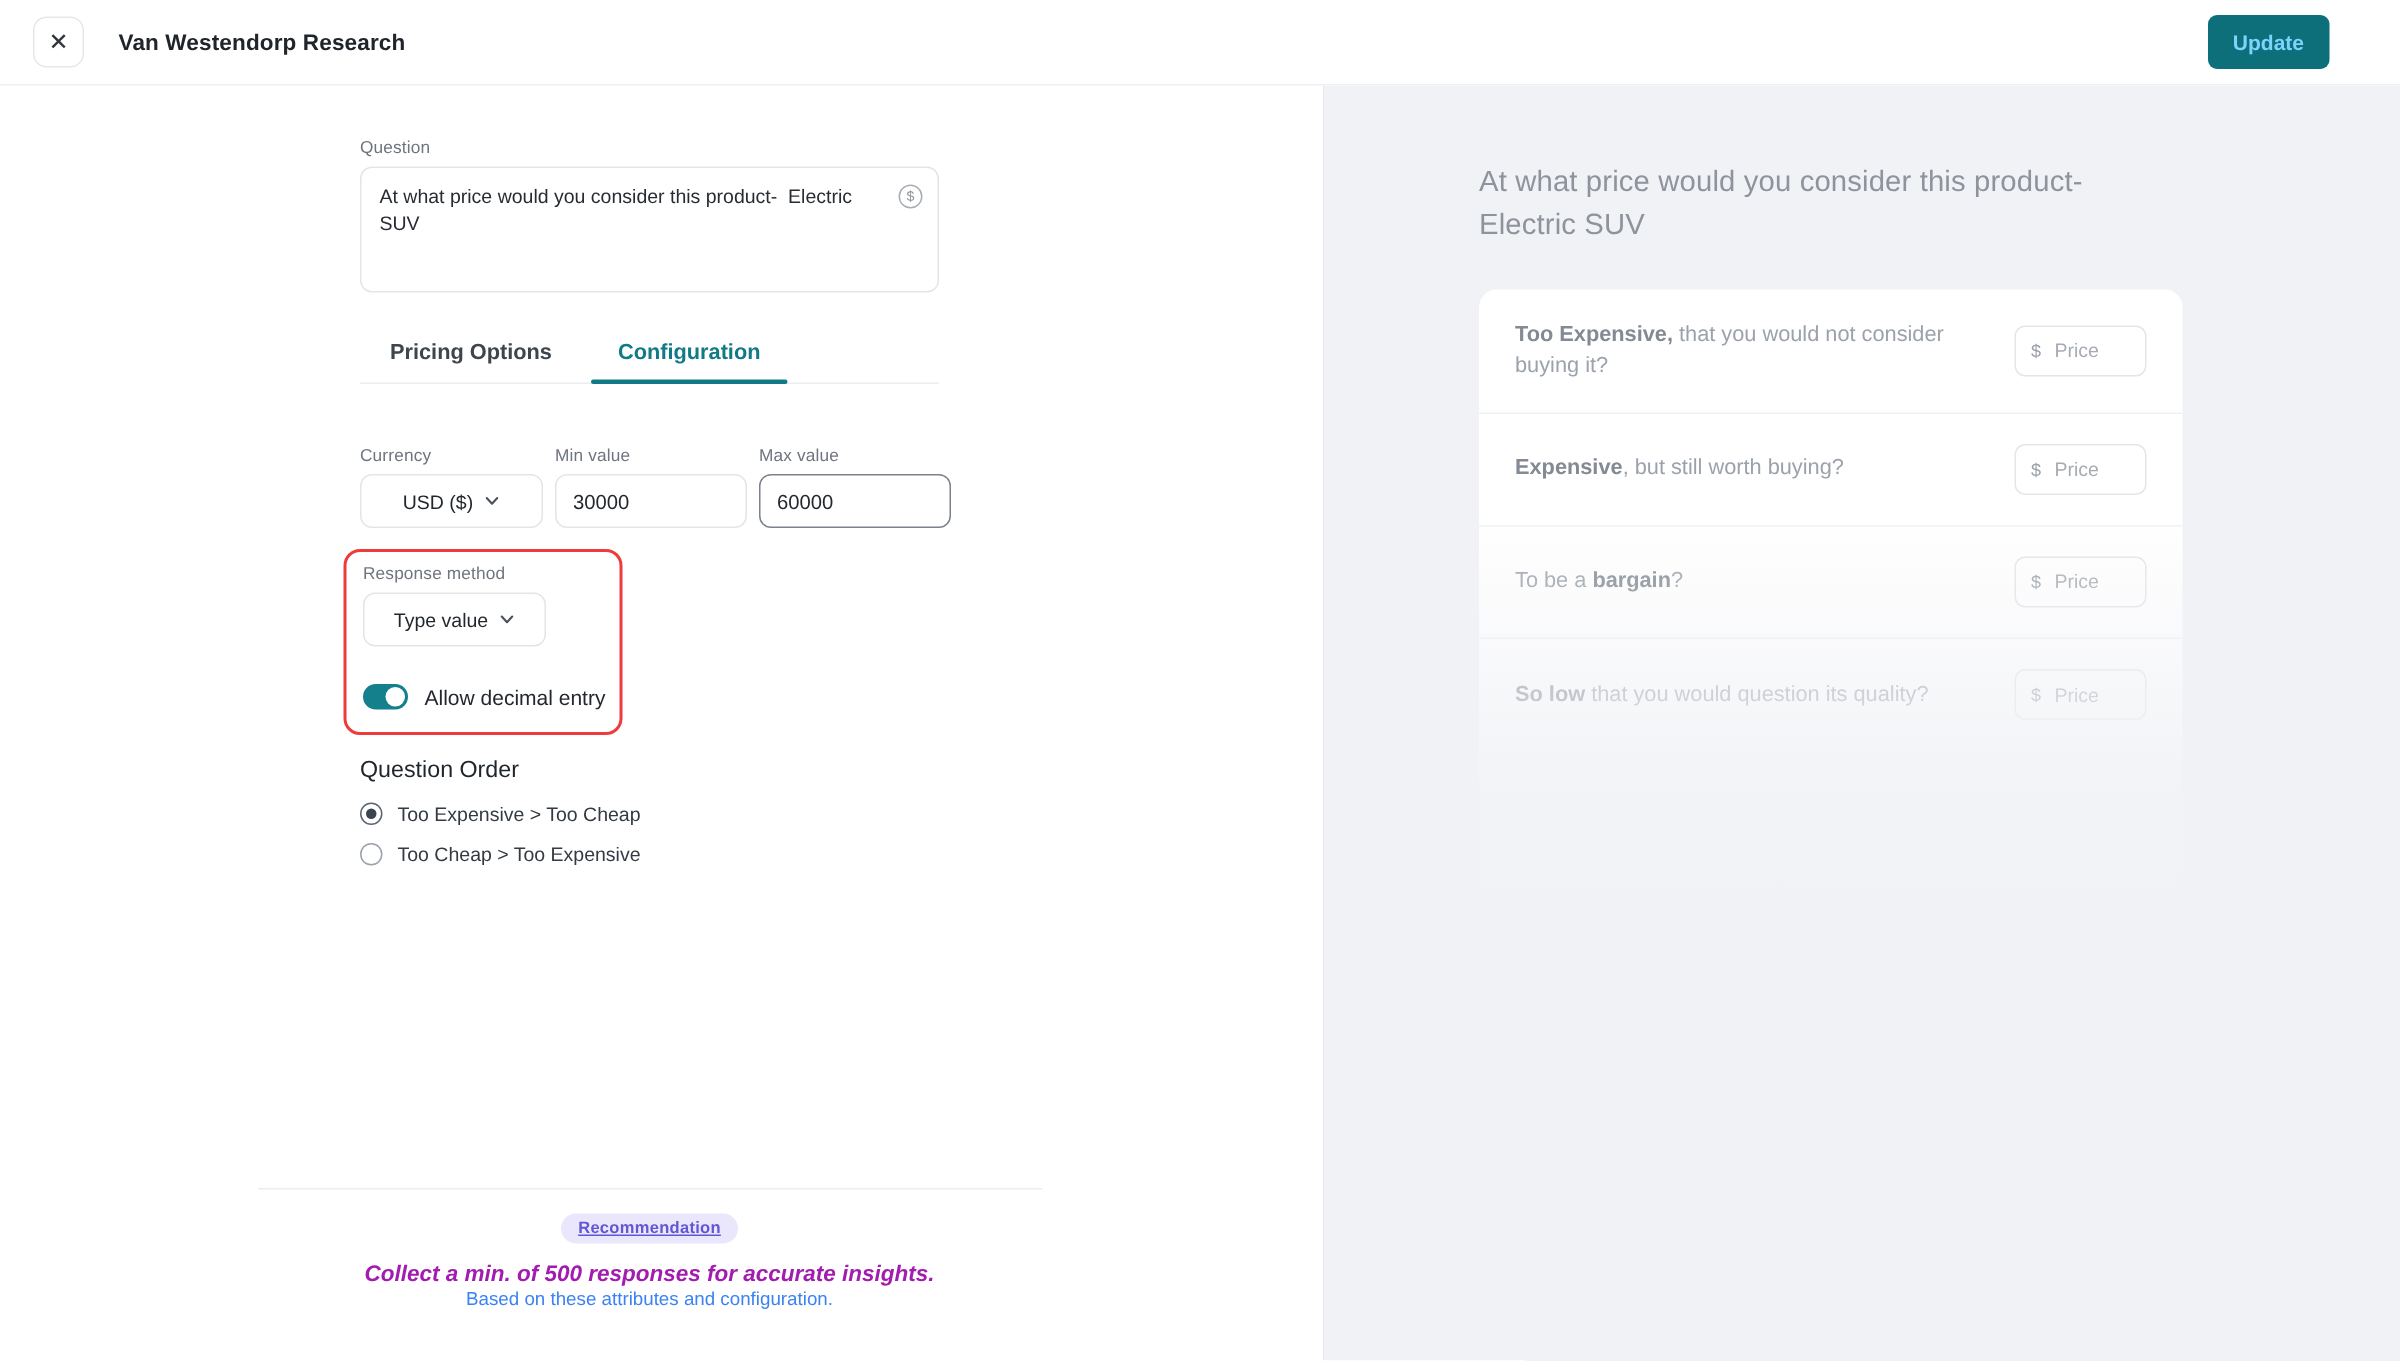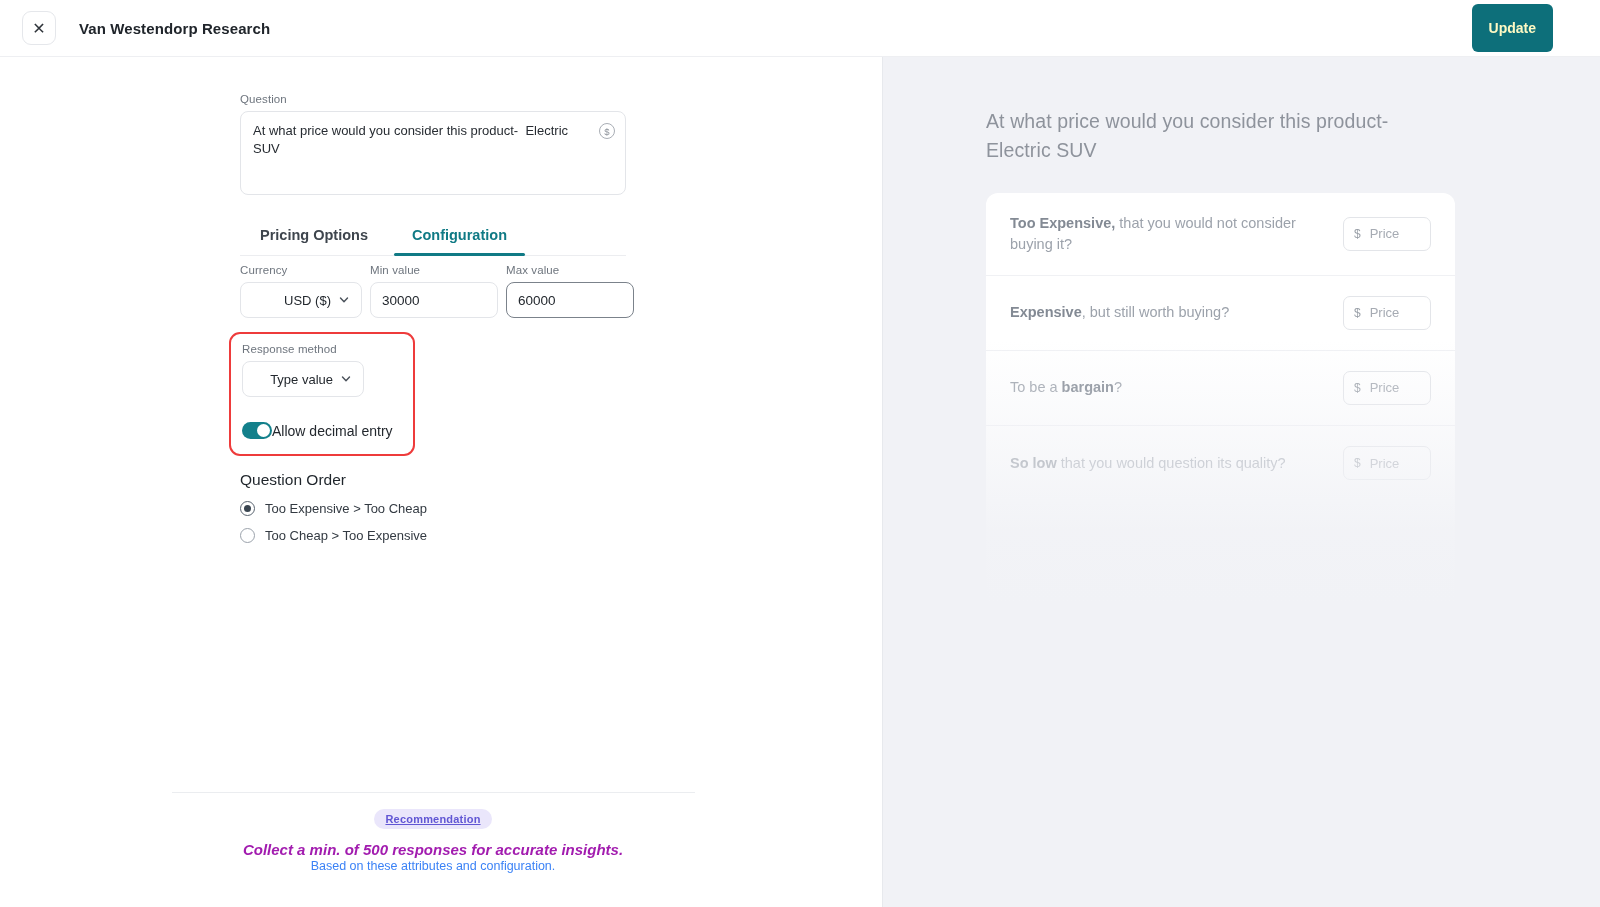--- a/index.html
+++ b/index.html
@@ -3,49 +3,49 @@
 <meta charset="utf-8">
 <style>
   * { margin:0; padding:0; box-sizing:border-box; }
   html,body { width:1600px; height:907px; }
   body { font-family:"Liberation Sans", sans-serif; background:#fff; color:#1F242B; overflow:hidden; }
 
   
   .topbar { height:57px; background:#fff; border-bottom:1px solid #EEEFF2; display:flex; align-items:center; padding:0 47px 0 22px; position:relative; z-index:5; }
   .close-btn { width:34px; height:34px; border:1px solid #E5E7EB; background:#fff; border-radius:9px; display:flex; align-items:center; justify-content:center; cursor:pointer; font-size:16px; color:#30353B; }
   .topbar-title { margin-left:23px; font-size:15px; font-weight:700; color:#20252B; letter-spacing:.1px; }
-  .update-btn { margin-left:auto; background:#0D6F7A; color:#fef9c3; border:none; border-radius:6px; height:48px; padding:0 17px; font-size:14px; font-weight:700; cursor:pointer; font-family:inherit; }
+  .update-btn { margin-left:auto; background:#0D6F7A; color:#7dd3fc; border:none; border-radius:6px; height:36px; padding:0 17px; font-size:14px; font-weight:700; cursor:pointer; font-family:inherit; }
 
   
   .main { display:flex; height:850px; }
   .left-panel { width:883px; background:#fff; border-right:1px solid #E7E9ED; position:relative; }
   .right-panel { flex:1; background:#F1F2F6; padding:50px 0 0 103px; }
 
   
   .content { padding:36px 0 0 240px; width:626px; }
   .field-label { font-size:11.5px; color:#6E757E; margin-bottom:6px; letter-spacing:.1px; }
   .question-box { width:386px; height:84px; border:1px solid #E3E5E9; border-radius:8px; position:relative; padding:10px 34px 10px 12px; background:#fff; }
   .question-text { font-size:13px; line-height:1.38; color:#272C32; white-space:pre-wrap; }
   .dollar-badge { position:absolute; top:11px; right:10px; width:16px; height:16px; border:1px solid #A9AEB5; border-radius:50%; color:#8A9098; font-size:9.5px; display:flex; align-items:center; justify-content:center; }
 
   .tabs { display:flex; gap:36px; margin-top:24px; border-bottom:1px solid #ECEDF0; width:386px; padding-left:16px; }
   .tab { font-size:14.5px; font-weight:700; color:#3E454D; padding:8px 4px 12px; cursor:pointer; position:relative; }
   .tab.active { color:#107A85; }
   .tab.active::after { content:""; position:absolute; left:-14px; right:-14px; bottom:-1px; height:3px; background:#107A85; border-radius:2px; }
 
-  .fields-row { display:flex; gap:8px; margin-top:8px; }
+  .fields-row { display:flex; gap:8px; margin-top:42px; }
   .field { display:flex; flex-direction:column; }
-  .select { height:36px; border:1px solid #E3E5E9; border-radius:8px; background:#fff; display:flex; align-items:center; justify-content:flex-end; padding:15px 12px; font-size:13px; color:#23282E; cursor:pointer; }
+  .select { height:36px; border:1px solid #E3E5E9; border-radius:8px; background:#fff; display:flex; align-items:center; justify-content:center; padding:15px 12px; font-size:13px; color:#23282E; cursor:pointer; }
   .select .chev { width:10px; height:10px; flex:none; margin-left:8px; }
   .txt-input { height:36px; border:1px solid #E3E5E9; border-radius:8px; padding:0 11px; font-size:13.5px; color:#23282E; font-family:inherit; width:128px; background:#fff; outline:none; }
   .txt-input.focused { border-color:#7B828B; }
   .w-currency { width:122px; }
 
   .annotation-box { margin:14px 0 0 -11px; width:186px; border:2px solid #EE3B3B; border-radius:11px; padding:9px 11px 15px; }
-  .toggle-row { display:flex; align-items:center; margin-top:25px; }
+  .toggle-row { display:flex; align-items:center; gap:11px; margin-top:25px; }
   .toggle { width:30px; height:17px; border-radius:10px; background:#13808B; position:relative; cursor:pointer; flex:none; }
   .toggle .knob { position:absolute; top:2px; right:2px; width:13px; height:13px; border-radius:50%; background:#fff; }
   .toggle-label { font-size:14px; color:#23282E; white-space:nowrap; }
 
   .qorder-title { margin-top:15px; font-size:15.5px; font-weight:500; color:#1F252B; }
   .radio-row { display:flex; align-items:center; gap:10px; margin-top:12px; cursor:pointer; }
   .radio { width:15px; height:15px; border-radius:50%; border:1.5px solid #9BA2AB; background:#fff; flex:none; position:relative; }
   .radio.selected { border-color:#5A6470; }
   .radio.selected::after { content:""; position:absolute; top:2.5px; left:2.5px; width:7px; height:7px; border-radius:50%; background:#3A4550; }
   .radio-label { font-size:13px; color:#333A42; }

